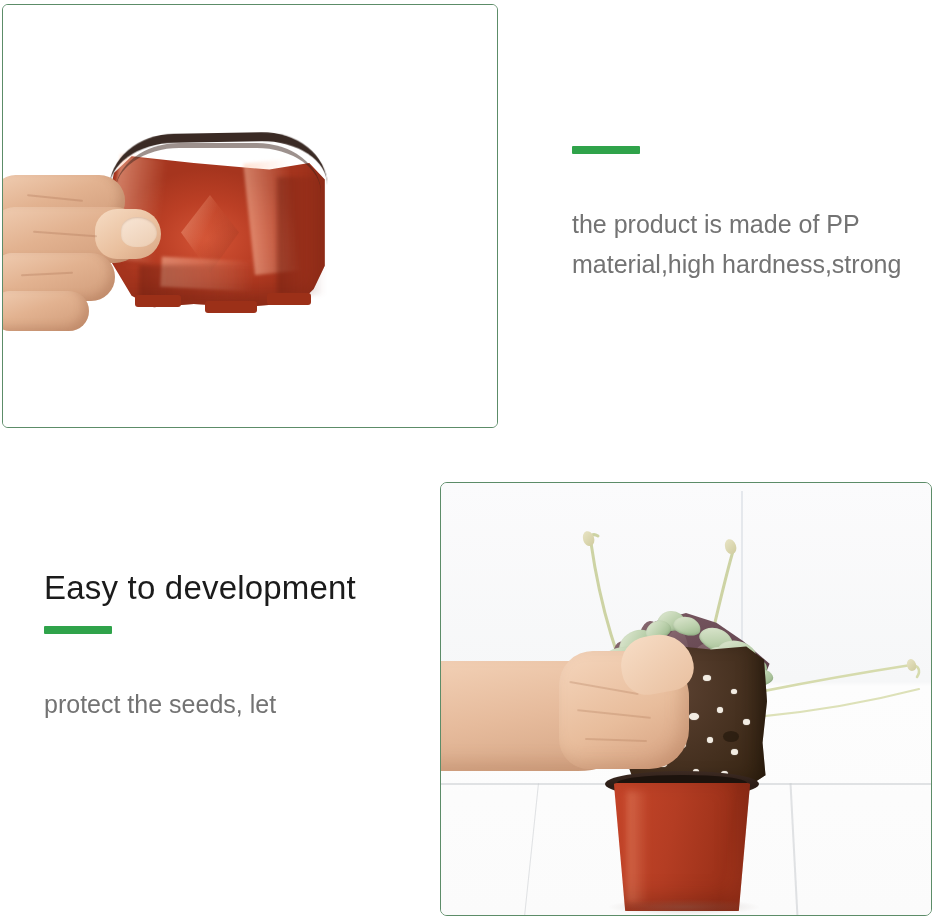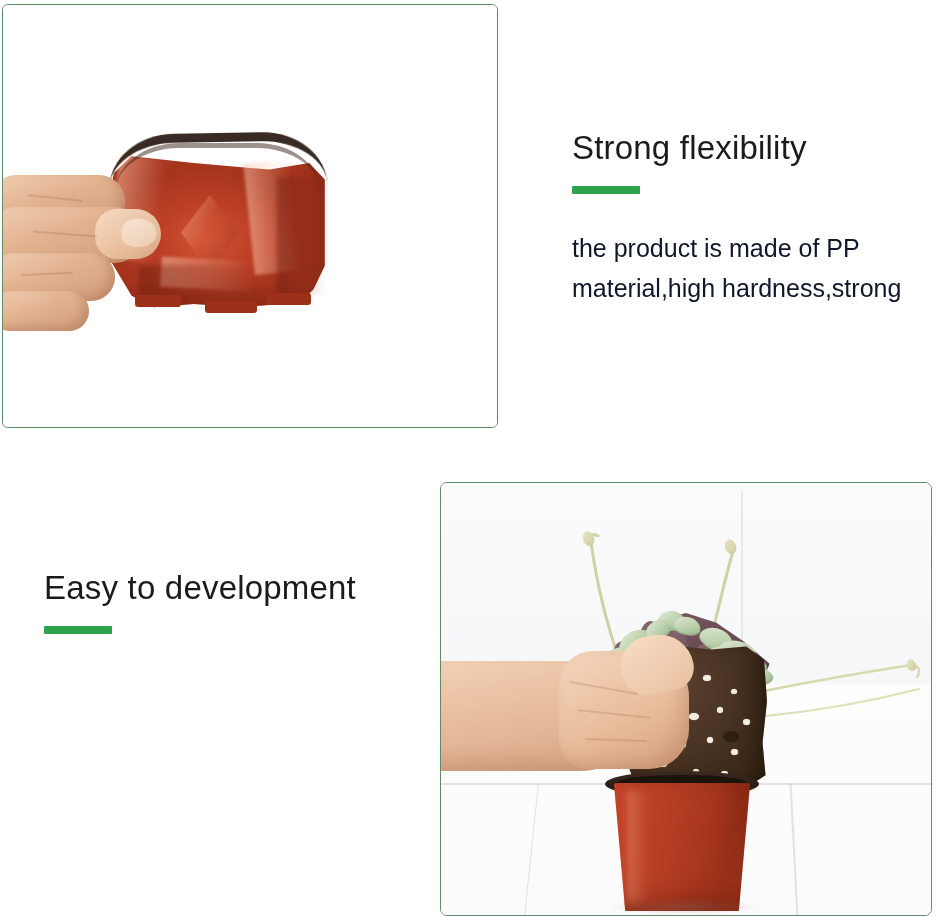--- a/index.html
+++ b/index.html
@@ -37,24 +37,24 @@
     line-height:40px;
     white-space:nowrap;
   }
   .accent-bar {
     width:68px; height:8px;
     background:#2fa34a;
     margin-top:18px;
     border-radius:1px;
   }
   .feature-desc {
-    margin-top:34px;
+    margin-top:50px;
     font-size:25px;
     line-height:40px;
-    color:#0f172a;
+    color:#737373;
     font-weight:400;
   }
   .feature-desc span { display:block; white-space:nowrap; }
 
   
   .photo-inner { position:absolute; inset:0; }
 
   #panel-top .bg { position:absolute; inset:0; background:#ffffff; }
 
   
@@ -269,32 +269,32 @@
         <div class="t-tip"></div>
         <div class="t-nail"></div>
         <div class="t-crease" style="left:34px; top:24px; width:56px; height:2px; transform:rotate(6deg);"></div>
         <div class="t-crease" style="left:40px; top:60px; width:64px; height:2px; transform:rotate(4deg);"></div>
         <div class="t-crease" style="left:28px; top:100px;width:52px; height:2px; transform:rotate(-3deg);"></div>
       </div>
     </div>
   </div>
 
   <div class="feature-block" id="feature-right">
-    <div class="feature-title">Strong flexibility</div>
     <div class="accent-bar"></div>
     <div class="feature-desc">
       <span>the product is made of PP</span>
       <span>material,high hardness,strong</span>
     </div>
   </div>
 
   <div class="feature-block" id="feature-left">
     <div class="feature-title">Easy to development</div>
     <div class="accent-bar"></div>
     <div class="feature-desc">
+      <span>protect the seeds, let</span>
     </div>
   </div>
 
   <div class="photo-panel" id="panel-bottom">
     <div class="photo-inner">
       <div class="bg"></div>
       <div class="b-seam soft"></div>
       <div class="b-seam h1"></div>
       <div class="b-seam v1"></div>
       <div class="b-seam v2"></div>

